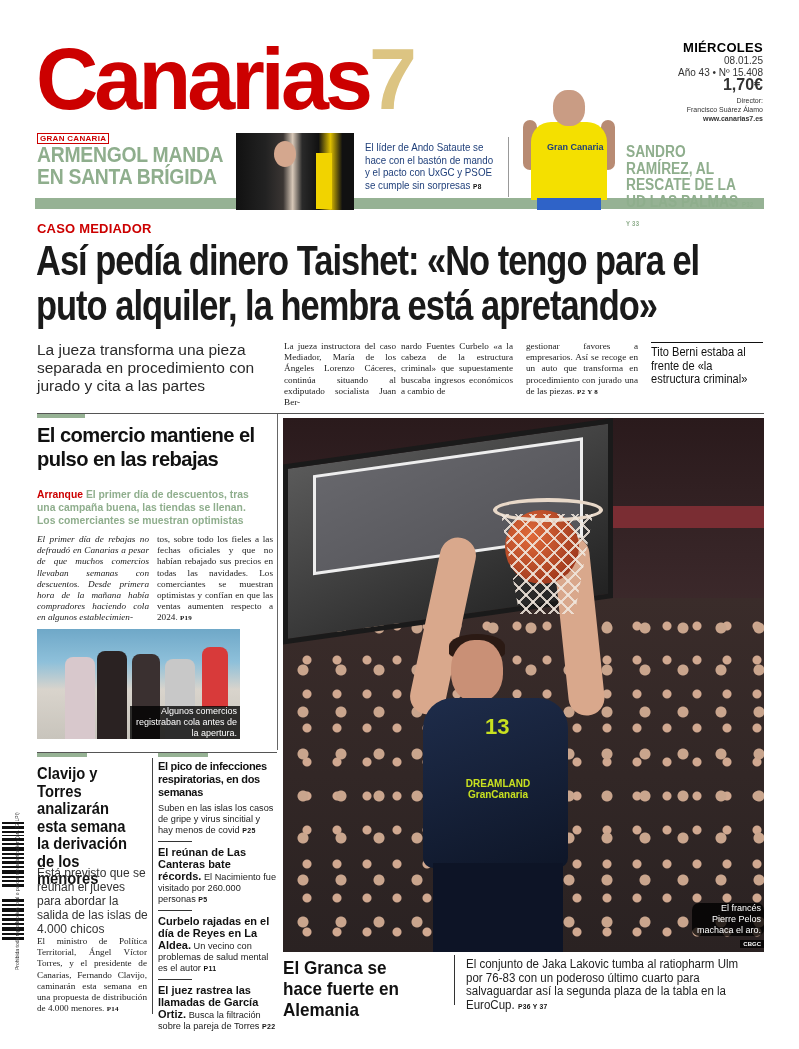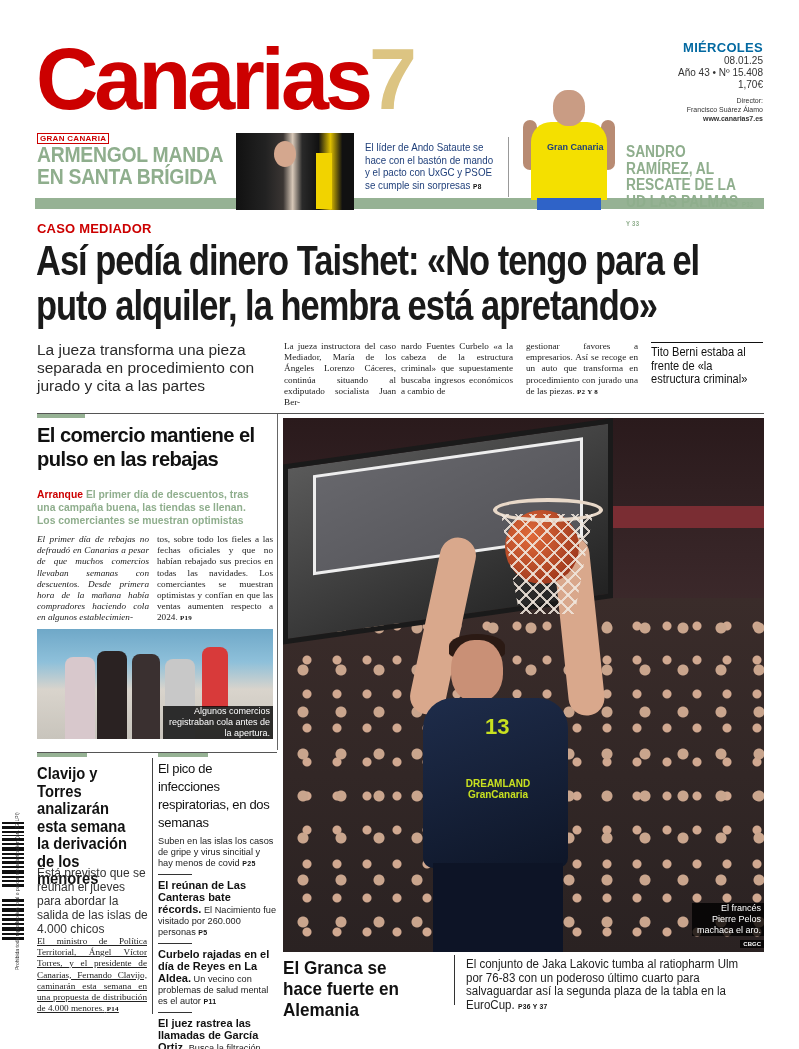--- a/index.html
+++ b/index.html
@@ -5,23 +5,23 @@
   * { box-sizing: border-box; margin: 0; padding: 0; }
   html, body { width: 799px; height: 1049px; background: #ffffff; overflow: hidden; }
   body { position: relative; font-family: "Liberation Sans", sans-serif; color: #1a1a1a; }
 
   .abs { position: absolute; }
 
   
   .logo { left: 36px; top: 34px; height: 90px; font-family: "Liberation Sans", sans-serif; font-weight: 900; font-size: 88px; letter-spacing: -4px; line-height: 90px; color: #cc0000; transform: scaleX(0.98); transform-origin: left; }
   .logo .seven { color: #dcc482; }
   .dateblock { right: 36px; top: 40px; text-align: right; font-family: "Liberation Sans", sans-serif; color: #333; }
-  .dateblock .day { font-weight: 900; font-size: 13px; letter-spacing: 0.3px; color: #0369a1; text-align: right; }
+  .dateblock .day { font-weight: 900; font-size: 13px; letter-spacing: 0.3px; color: #000000; text-align: right; }
   .dateblock .date, .dateblock .issue { font-size: 10px; line-height: 12px; }
-  .dateblock .price { font-size: 10px; font-weight: 400; line-height: 12px; }
+  .dateblock .price { font-size: 16px; font-weight: 700; line-height: 12px; }
   .dateblock .dir-label, .dateblock .dir-name { font-size: 7px; line-height: 9px; margin-top: 0; }
   .dateblock .dir-label { margin-top: 5px; }
   .dateblock .site { font-size: 7px; font-weight: 700; line-height: 9px; }
 
   
   .greenbar { left: 35px; top: 198px; width: 729px; height: 11px; background: #96b294; }
   .tag-gc { left: 37px; top: 133px; font-size: 8px; font-weight: 700; color: #cc0000; border: 1px solid #cc0000; padding: 0 2px; line-height: 9px; letter-spacing: 0.3px; }
   .armengol { left: 37px; top: 144px; font-size: 22px; line-height: 22px; font-weight: 700; color: #8fae8d; letter-spacing: -0.3px; transform: scaleX(0.88); transform-origin: left; width: 230px; }
   .photo-armengol { left: 236px; top: 133px; width: 118px; height: 77px; background: linear-gradient(90deg,#111 0%,#222 25%,#3a3533 40%,#d8c8b8 48%,#2a2a2a 56%,#111 70%,#e0c000 80%,#111 90%); }
   .photo-armengol .head { position:absolute; left:38px; top:8px; width:22px; height:26px; border-radius:50%; background:#d4a78e; }
@@ -51,33 +51,33 @@
 
   
   .sep-top { left: 37px; top: 413px; width: 727px; height: 1px; background: #555; }
   .green-tick { position:absolute; height: 4px; background: #96b294; }
   .comercio-h { left: 37px; top: 423px; width: 240px; font-size: 21px; line-height: 24px; font-weight: 900; color: #111; letter-spacing: -0.6px; transform: scaleX(0.96); transform-origin:left; }
   .arranque { left: 37px; top: 488px; width: 238px; font-size: 11.5px; line-height: 13px; font-weight: 700; color: #8fae8d; transform: scaleX(0.9); transform-origin:left; }
   .arranque .kw { color: #cc0000; }
   .com-c1 { left: 37px; top: 534px; width: 112px; font-style: italic; }
   .com-c2 { left: 157px; top: 534px; width: 116px; }
   .vline-com { left: 277px; top: 414px; width: 1px; height: 336px; background: #666; }
-  .photo-shop { left: 37px; top: 629px; width: 236px; height: 110px; background: linear-gradient(180deg,#6fa8c8 0%,#8ec0da 30%,#d9d4cc 55%,#c8c4bc 100%); overflow:hidden; }
+  .photo-shop { left: 37px; top: 629px; width: 203px; height: 110px; background: linear-gradient(180deg,#6fa8c8 0%,#8ec0da 30%,#d9d4cc 55%,#c8c4bc 100%); overflow:hidden; }
   .photo-shop .p { position:absolute; border-radius: 8px 8px 0 0; }
   .cap-dark { background: rgba(0,0,0,0.78); color: #fff; font-size: 9px; line-height: 11px; padding: 0 3px; text-align: right; }
   .shop-cap { position:absolute; right: 0; bottom: 0; width: 110px; }
 
   
   .sep-bot { left: 37px; top: 752px; width: 240px; height: 1px; background: #555; }
   .clavijo-h { left: 37px; top: 765px; width: 112px; font-size: 16px; line-height: 17.5px; font-weight: 900; color: #111; transform: scaleX(0.92); transform-origin:left; }
   .clavijo-sub { left: 37px; top: 866px; width: 112px; font-size: 12px; line-height: 14px; color: #333; font-weight: 300; }
-  .clavijo-body { left: 37px; top: 936px; width: 110px; text-decoration: underline; }
+  .clavijo-body { left: 37px; top: 936px; width: 110px; }
   .vline-brief { left: 152px; top: 758px; width: 1px; height: 256px; background: #444; }
   .briefs { left: 158px; top: 760px; width: 118px; }
-  .brief-h { font-size: 13px; line-height: 18px; font-weight: 400; color: #111; letter-spacing: -0.3px; }
+  .brief-h { font-size: 11px; line-height: 13px; font-weight: 700; color: #111; letter-spacing: -0.3px; }
   .brief-t { font-size: 9.2px; line-height: 11.2px; color: #222; }
   .brief-sep { width: 34px; height: 1px; background: #333; margin: 4px 0 5px; }
   .brief-block { margin-bottom: 3px; }
   .brief-block b { font-weight: 900; color: #111; font-size: 11px; }
 
   
   .barcode { left: 2px; top: 822px; width: 22px; height: 148px; }
   .barcode .b { height: 2px; background: #111; margin-bottom: 2px; }
   .legal { left: 14px; top: 820px; width: 14px; height: 152px; }
   .legal span { position:absolute; left: 0; top: 0; transform-origin: left top; transform: rotate(-90deg) translateX(-150px); font-size: 5px; white-space: nowrap; color:#333; width:150px; }
@@ -96,21 +96,21 @@
   .hero .net { position:absolute; left:218px; top:96px; width:92px; height:100px; background: repeating-linear-gradient(45deg, rgba(240,230,220,0.85) 0 2px, transparent 2px 10px), repeating-linear-gradient(-45deg, rgba(240,230,220,0.85) 0 2px, transparent 2px 10px); clip-path: polygon(0 0, 100% 0, 80% 100%, 20% 100%); }
   .hero .ball { position:absolute; left:222px; top:92px; width:74px; height:74px; border-radius:50%; background: radial-gradient(circle at 35% 35%, #e06a3a, #8b2a14); }
   .hero .armL { position:absolute; left:142px; top:118px; width:36px; height:180px; border-radius:18px; background:#d9a88c; transform: rotate(12deg); }
   .hero .armR { position:absolute; left:278px; top:118px; width:36px; height:180px; border-radius:18px; background:#d9a88c; transform: rotate(-6deg); }
   .hero .headp { position:absolute; left:168px; top:222px; width:52px; height:62px; border-radius:45%; background:#c99076; }
   .hero .hair { position:absolute; left:166px; top:216px; width:56px; height:24px; border-radius:50% 50% 20% 20%; background:#2b1a14; }
   .hero .jersey { position:absolute; left:140px; top:280px; width:145px; height:170px; background: linear-gradient(160deg,#1e2c4a,#0e1628); border-radius: 30px 30px 10px 10px; }
   .hero .jersey .num { position:absolute; left:62px; top:16px; font-size:22px; font-weight:900; color:#c8e020; }
   .hero .jersey .sp { position:absolute; left:30px; top:80px; font-size:10px; font-weight:700; color:#c8e020; line-height:11px; text-align:center; width:90px; }
   .hero .shorts { position:absolute; left:150px; top:445px; width:130px; height:89px; background:#0d1426; }
-  .hero-cap { position:absolute; right: 0; bottom: 16px; width: 72px; }
+  .hero-cap { position:absolute; right: 0; bottom: 16px; width: 72px; border-radius: 7px; }
   .hero-credit { position:absolute; right: 0; bottom: 4px; background: rgba(0,0,0,0.78); color:#fff; font-size: 6px; font-weight: 900; padding: 1px 3px; }
 
   
   .granca-h { left: 283px; top: 957px; width: 160px; font-size: 19px; line-height: 21px; font-weight: 900; color: #111; transform: scaleX(0.9); transform-origin:left; }
   .vline-granca { left: 454px; top: 955px; width: 1px; height: 50px; background: #333; }
   .granca-t { left: 466px; top: 958px; width: 300px; font-size: 12px; line-height: 13.5px; color: #222; font-weight: 300; transform: scaleX(0.96); transform-origin:left; }
 </style>
 </head>
 <body>
 

